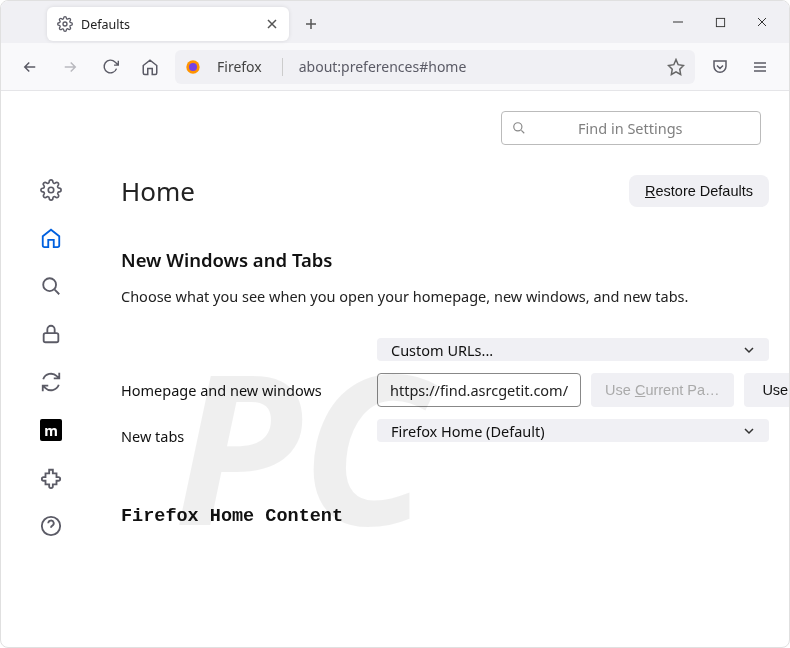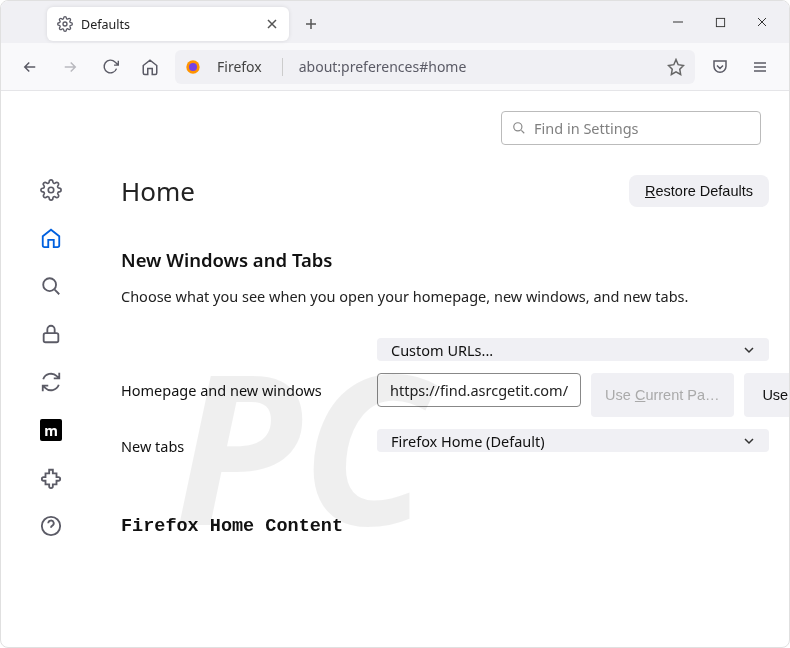--- a/index.html
+++ b/index.html
@@ -87,21 +87,21 @@
     .sidebar-item.active { color: #0060df; }
     .sidebar-item.m { width:22px;height:22px;background:#000;color:#fff;display:flex;align-items:center;justify-content:center;font-weight:bold;font-size:14px;border-radius:2px;}
     .main {
       flex: 1; padding: 20px 20px 0 20px; overflow: hidden;
     }
     .search-row {
       display: flex; justify-content: flex-end; margin-bottom: 28px; padding-right: 8px;
     }
     .search-box {
       width: 260px; height: 34px; border: 1px solid #bbb; border-radius: 4px;
-      display: flex; align-items: center; padding: 0 10px;
+      display: flex; align-items: center; padding: 0 10px; gap: 44px;
     }
     .search-box svg { width:14px;height:14px; color:#888; margin-right:8px;}
     .search-box span { color:#808080; font-size:14.5px;}
     .header-row {
       display: flex; align-items: center; justify-content: space-between;
       margin-bottom: 38px;
     }
     .page-title { font-size: 26px; font-weight: 400; color: #222; }
     .restore-btn {
       padding: 8px 16px; background: #f0f0f4; border-radius: 8px;
@@ -121,21 +121,21 @@
       padding: 0 14px; font-size: 14.5px; color:#111;
     }
     .select-box svg { width:12px; height:12px; color:#333;}
     .url-input {
       height: 34px; border: 1px solid #888; border-radius: 4px;
       padding: 0 12px; font-size: 14.5px; color: #222; width: 100%;
       display: flex; align-items: center; background: #fff;
     }
     .btn-row { display: flex; gap: 10px; }
     .btn-row button {
-      flex:1; height:44px; background:#f0f0f4; border:none; border-radius:4px;
+      flex:1; height:34px; background:#f0f0f4; border:none; border-radius:4px;
       font-size:14.5px; color:#111; padding:0 14px; white-space:nowrap; overflow:hidden; text-overflow:ellipsis;
       text-align:center;
     }
     .btn-row button.disabled { color:#aaa; }
     .btn-row .u { text-decoration: underline; }
     .content-title { font-size: 18.5px; font-weight: 600; margin-top: 60px; color:#111;font-family:Liberation Mono, monospace;}
     
     .watermark {
       position: absolute; top: 120px; left: 100px; right: 20px; bottom: 20px;
       pointer-events: none; opacity: .06;

